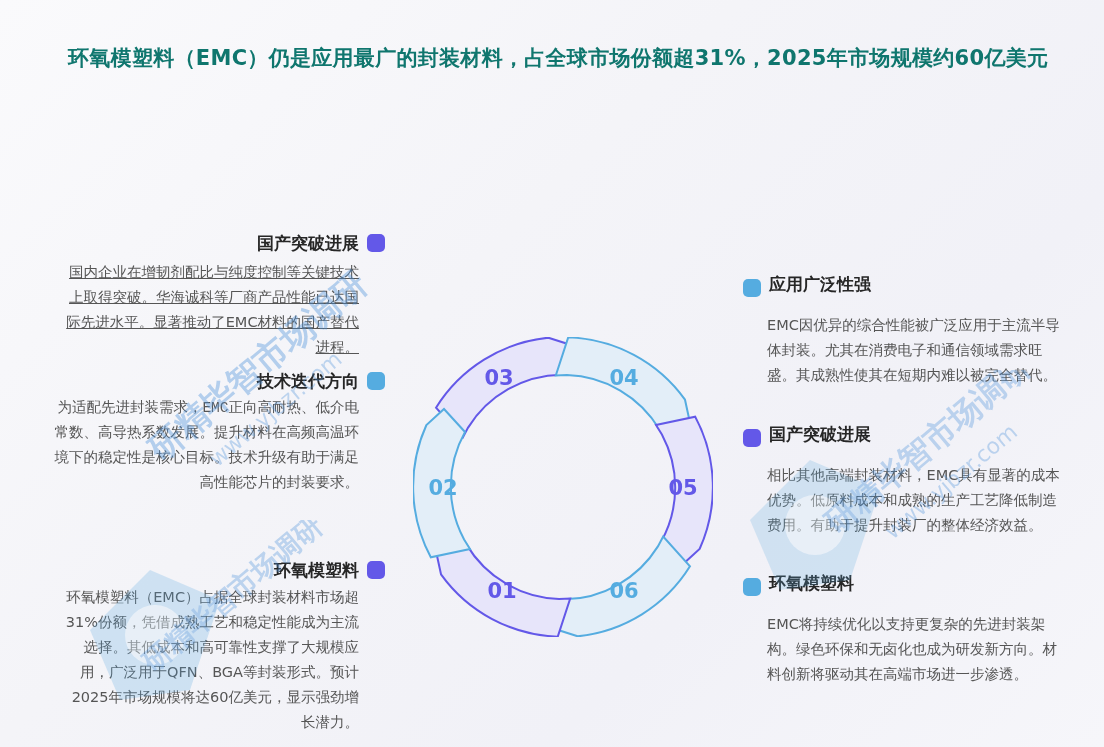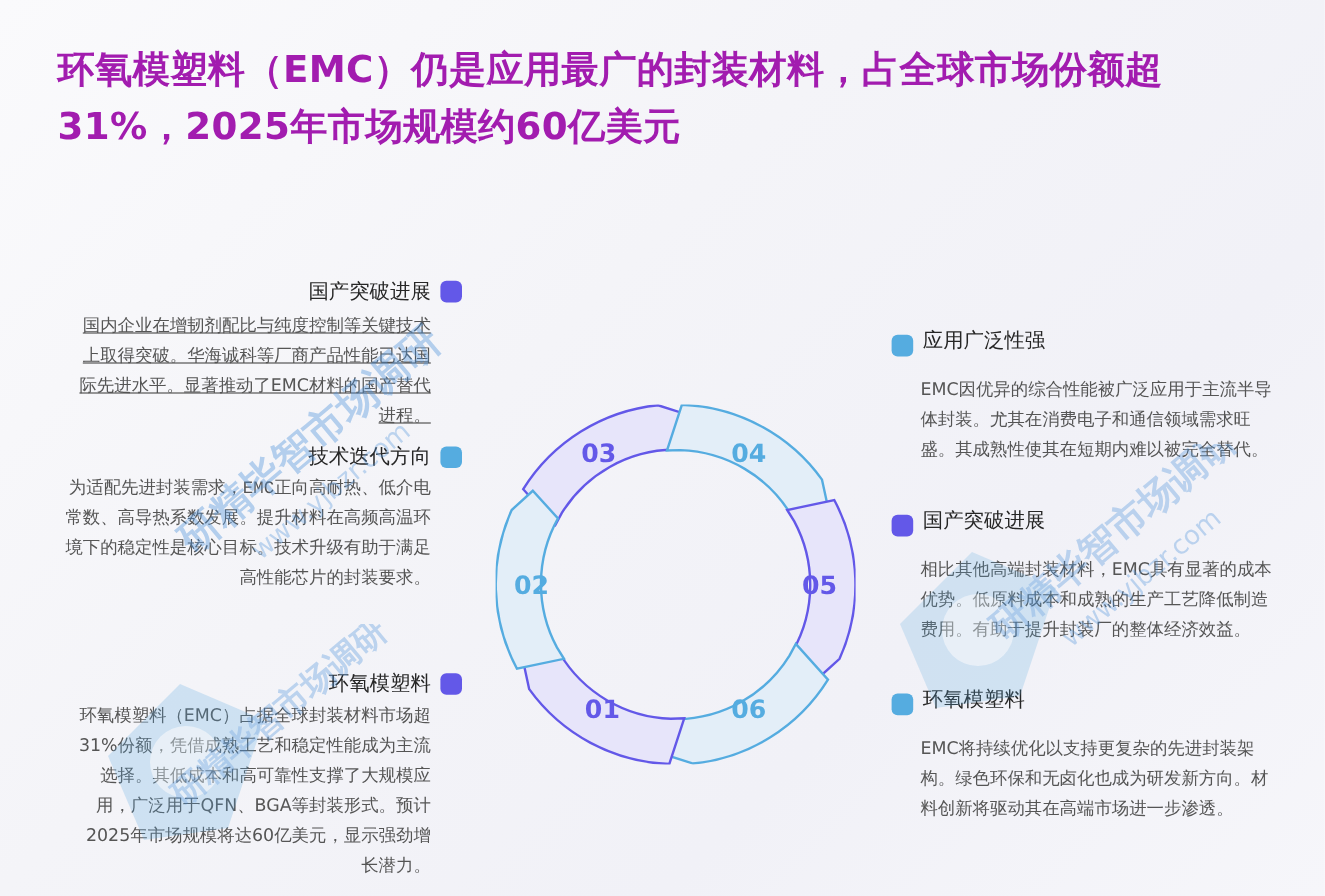--- a/index.html
+++ b/index.html
@@ -3,27 +3,27 @@
 <meta charset="utf-8">
 <style>
   html, body { margin:0; padding:0; }
   body {
     width:1104px; height:747px; overflow:hidden; position:relative;
     background: linear-gradient(135deg, #fafafc 0%, #f4f4f8 40%, #f1f1f7 70%, #f6f6fa 100%);
     font-family: "DejaVu Sans", "Liberation Sans", sans-serif;
     color:#333;
   }
   .title {
-    position:absolute; left:48px; top:34px; width:1000px;
-    font-size:31px; font-weight:bold; line-height:48px; color:#a21caf;
+    position:absolute; left:68px; top:34px; width:1000px;
+    font-size:21px; font-weight:bold; line-height:48px; color:#0f766e;
     letter-spacing:0.3px;
   }
   .block { position:absolute; }
   .block .head {
-    font-size:17px; font-weight:normal; color:#262626; line-height:26px;
+    font-size:17px; font-weight:bold; color:#262626; line-height:26px;
     display:flex; align-items:center; gap:8px;
   }
   .block .body {
     font-size:14.5px; color:#555; line-height:25px; margin-top:16px;
   }
   .left .head { justify-content:flex-end; }
   .left .body { text-align:right; }
   .icon-sq { width:18px; height:18px; border-radius:5px; display:inline-block; flex:none; }
   .right .head { justify-content:flex-start;align-items:flex-end; }
   .right .body { padding-left:24px; text-align:left; }

